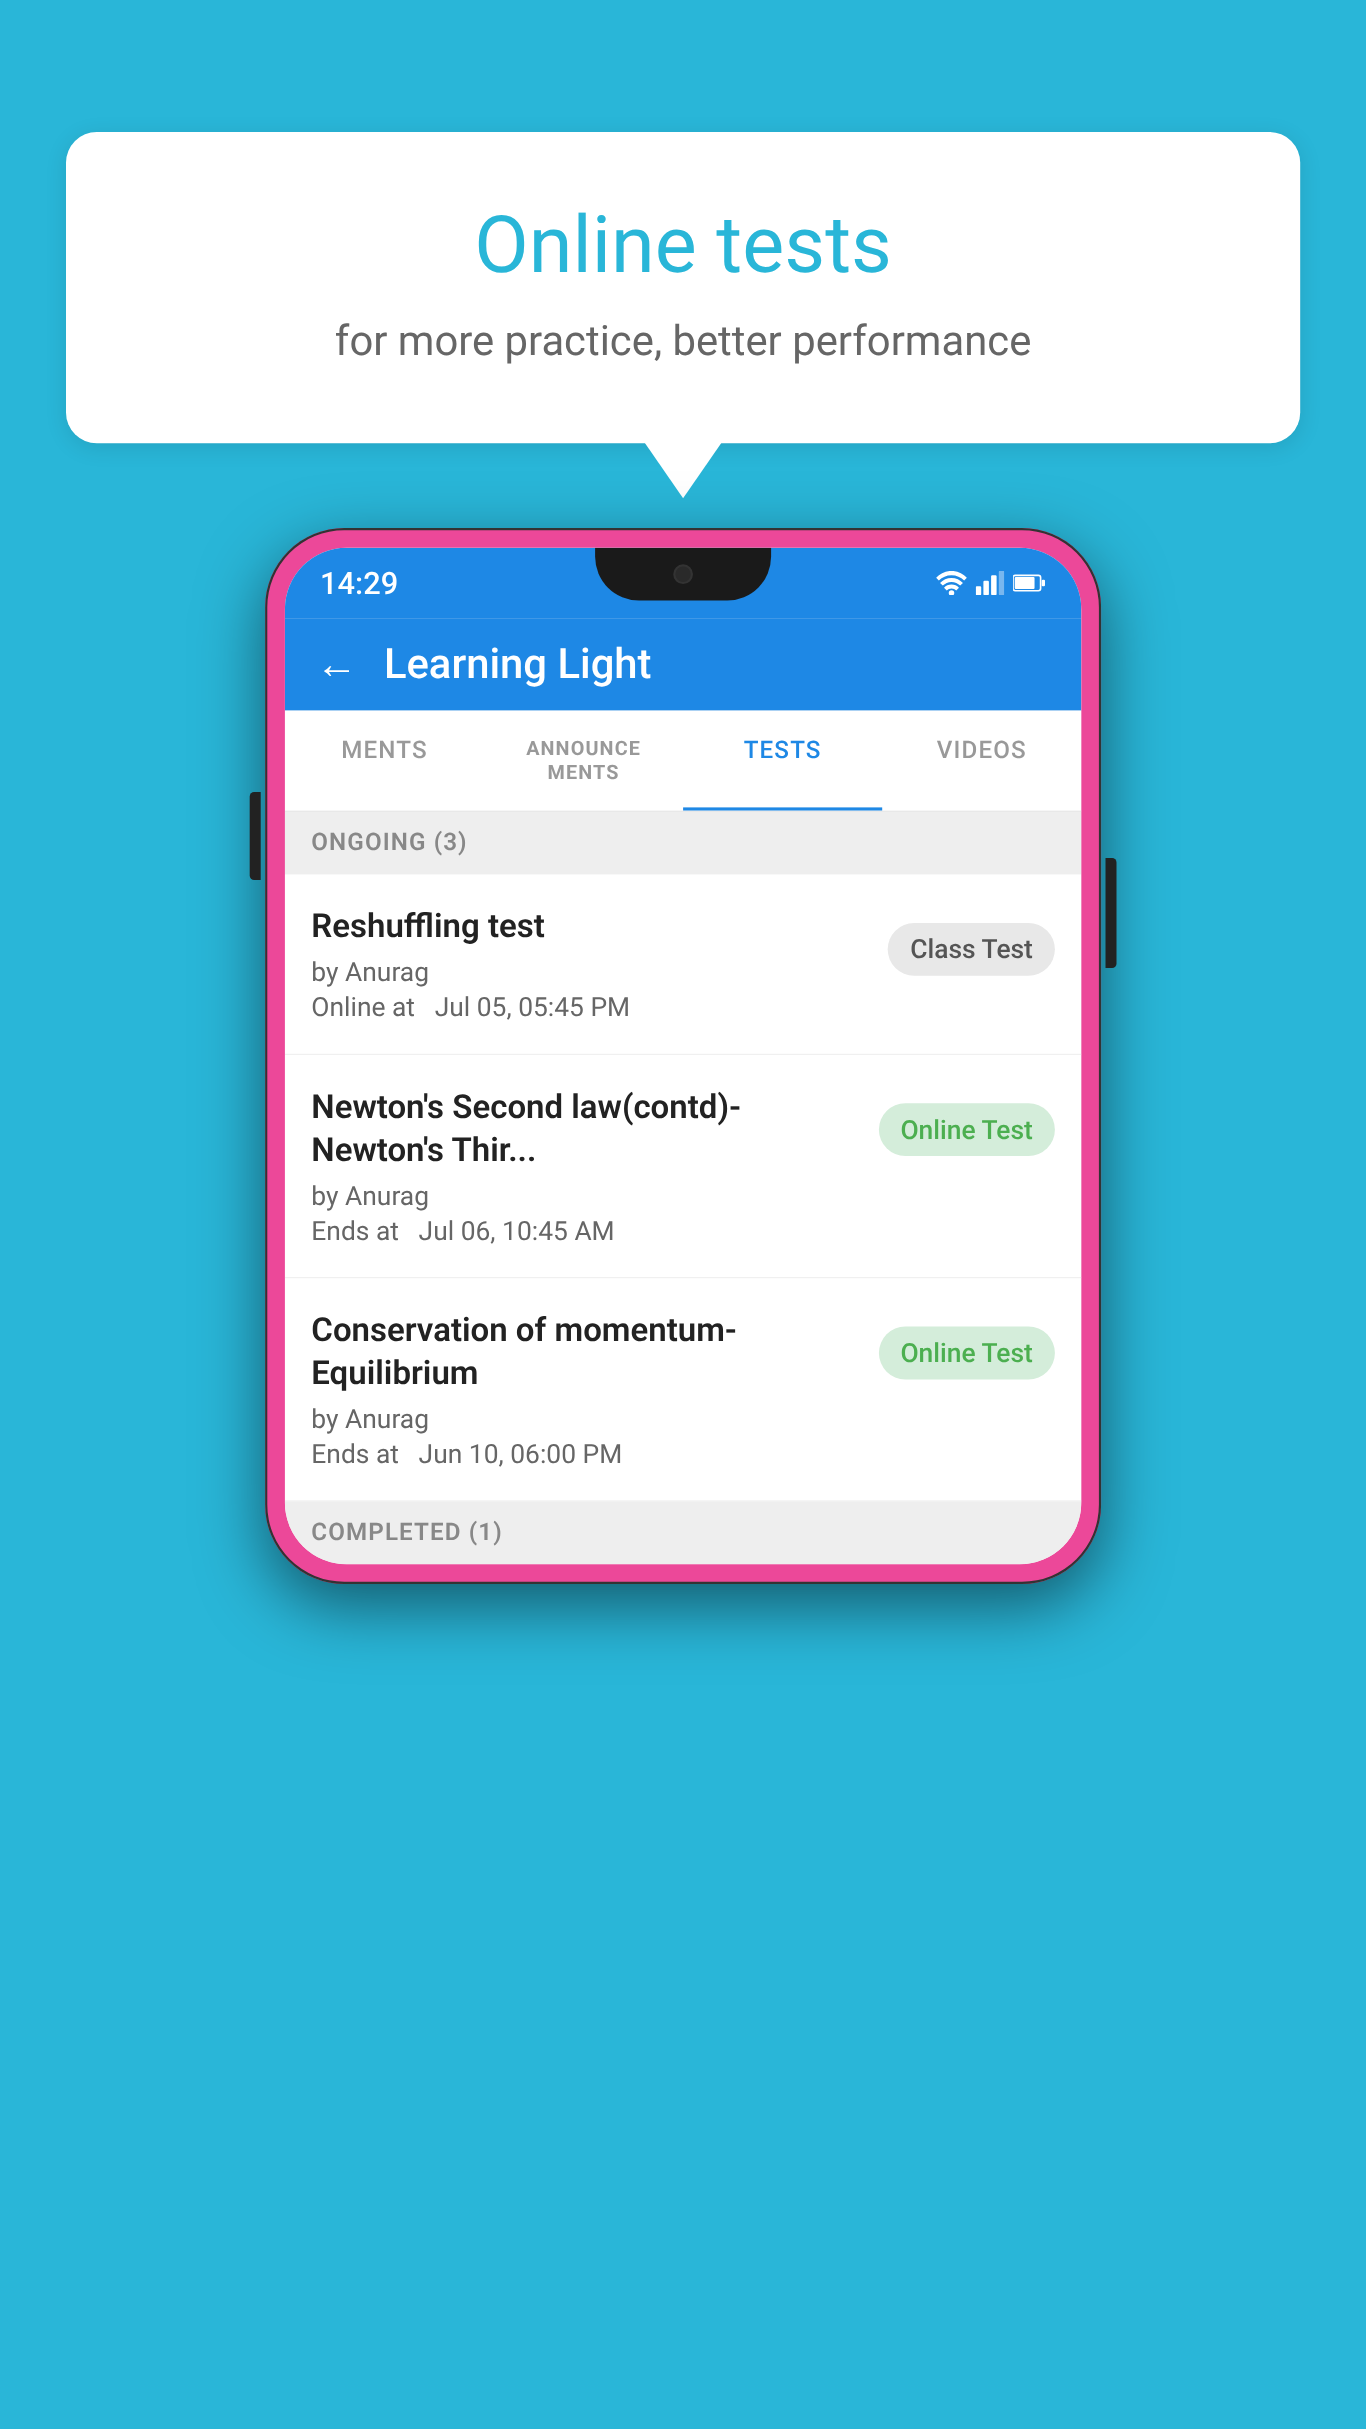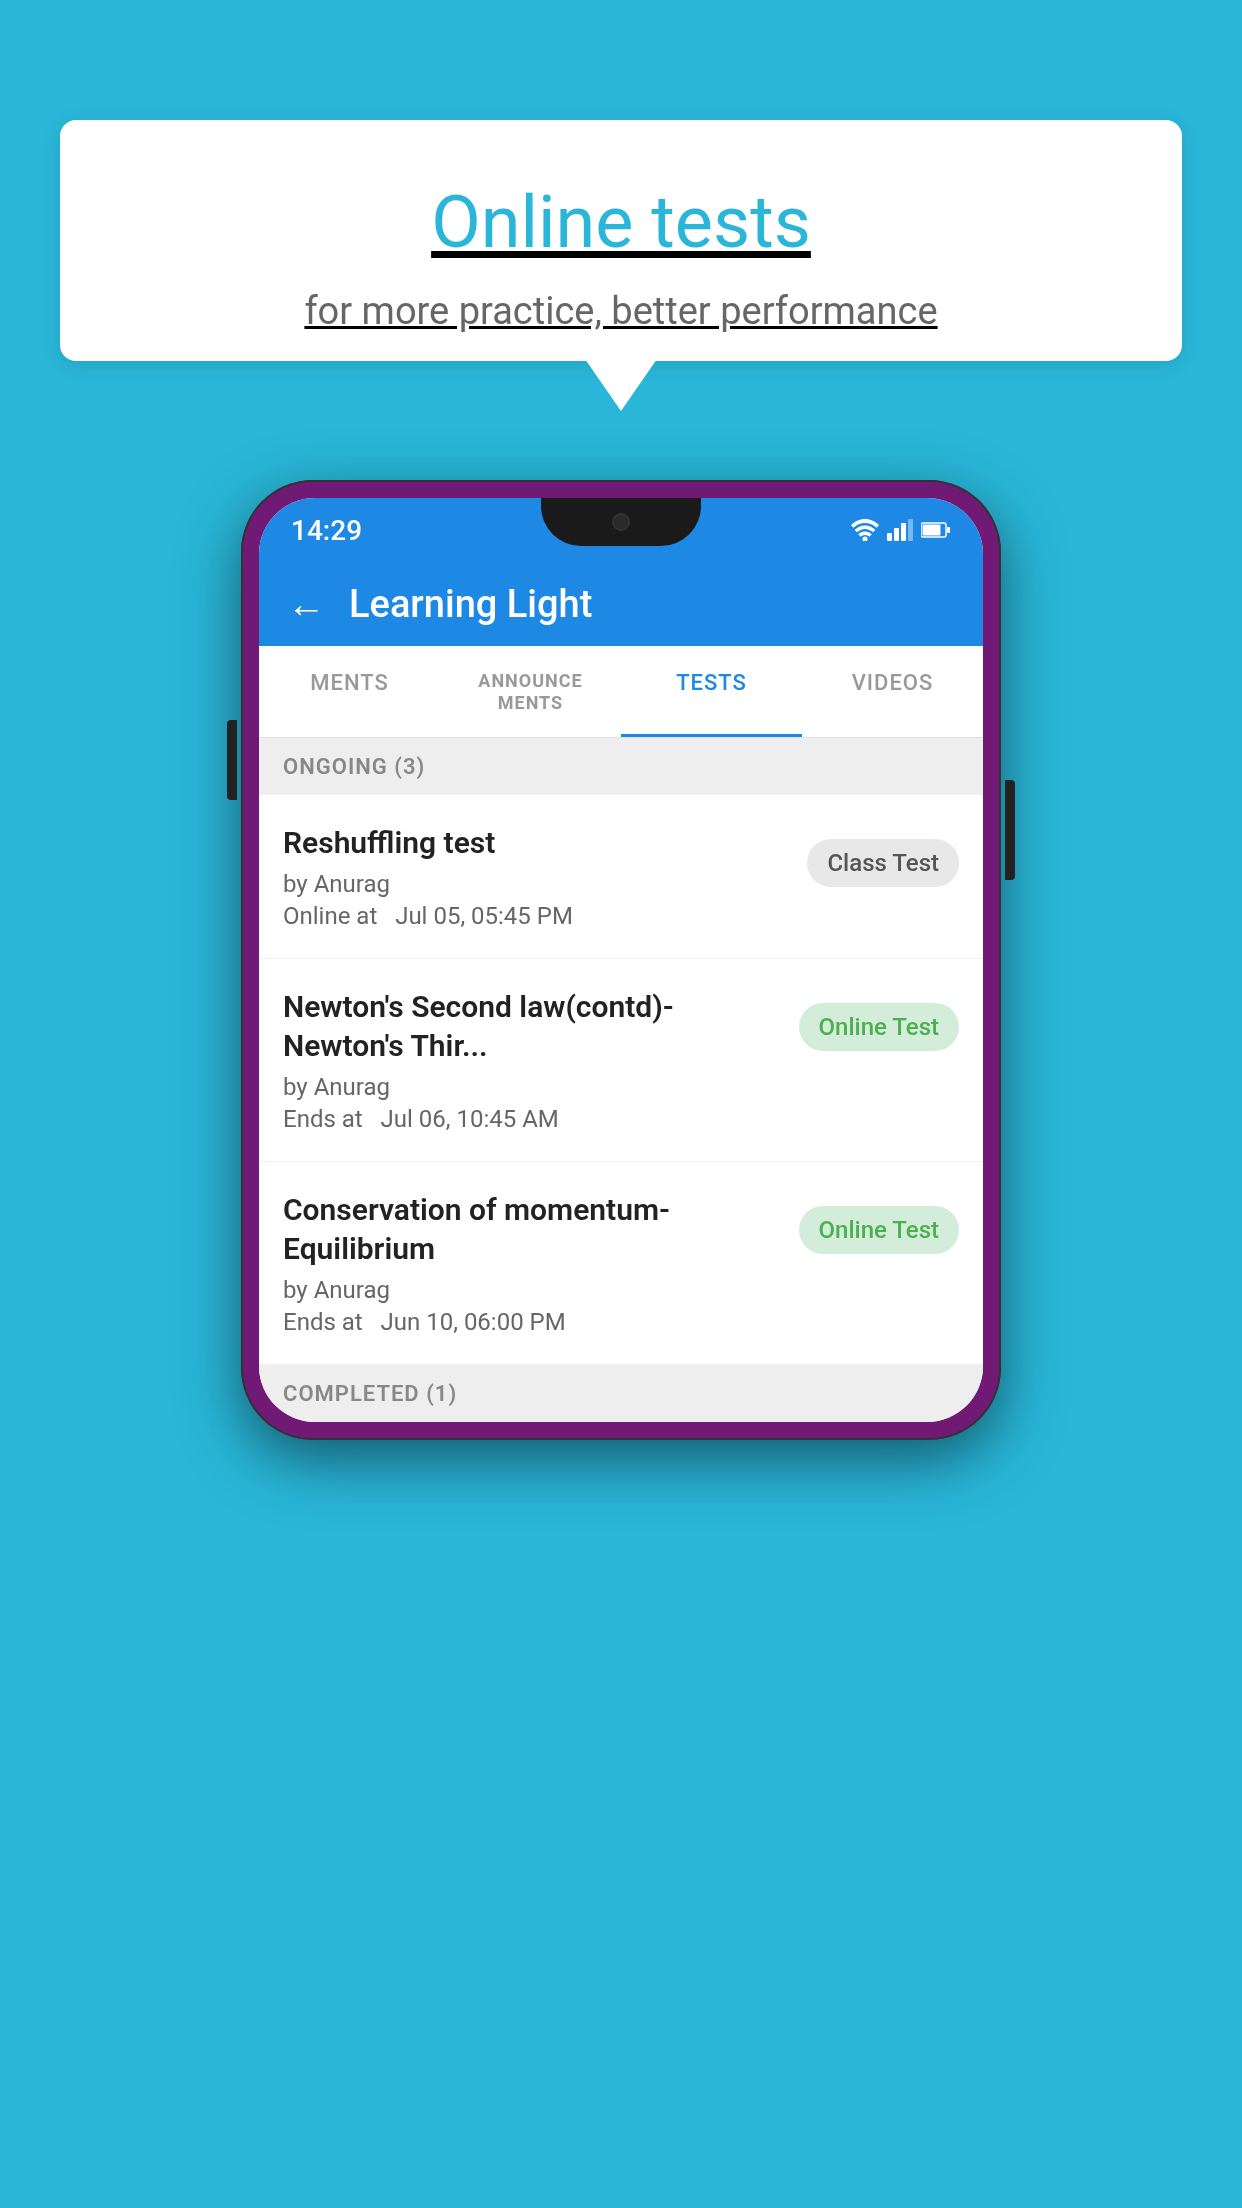--- a/index.html
+++ b/index.html
@@ -17,25 +17,24 @@
     
     .speech-bubble-area {
       position: absolute;
       top: 120px;
       left: 60px;
       right: 60px;
     }
 
     .speech-bubble {
       background: white;
-      border-radius: 16px;
-      padding: 60px 80px 28px;
+      border-radius: 28px;
+      padding: 60px 80px 70px;
       position: relative;
       box-shadow: 0 4px 20px rgba(0,0,0,0.1);
-      text-decoration: underline;
     }
 
     .speech-bubble::after {
       content: '';
       position: absolute;
       bottom: -50px;
       left: 50%;
       transform: translateX(-50%);
       width: 0;
       height: 0;
@@ -62,21 +61,21 @@
     
     .phone-wrapper {
       position: absolute;
       top: 480px;
       left: 50%;
       transform: translateX(-50%);
       width: 760px;
     }
 
     .phone-outer {
-      background: #701a75;
+      background: #ec4899;
       border-radius: 72px;
       padding: 18px;
       box-shadow: 0 20px 60px rgba(0,0,0,0.5), inset 0 0 0 2px #333;
       position: relative;
     }
 
     
     .phone-outer::before {
       content: '';
       position: absolute;

